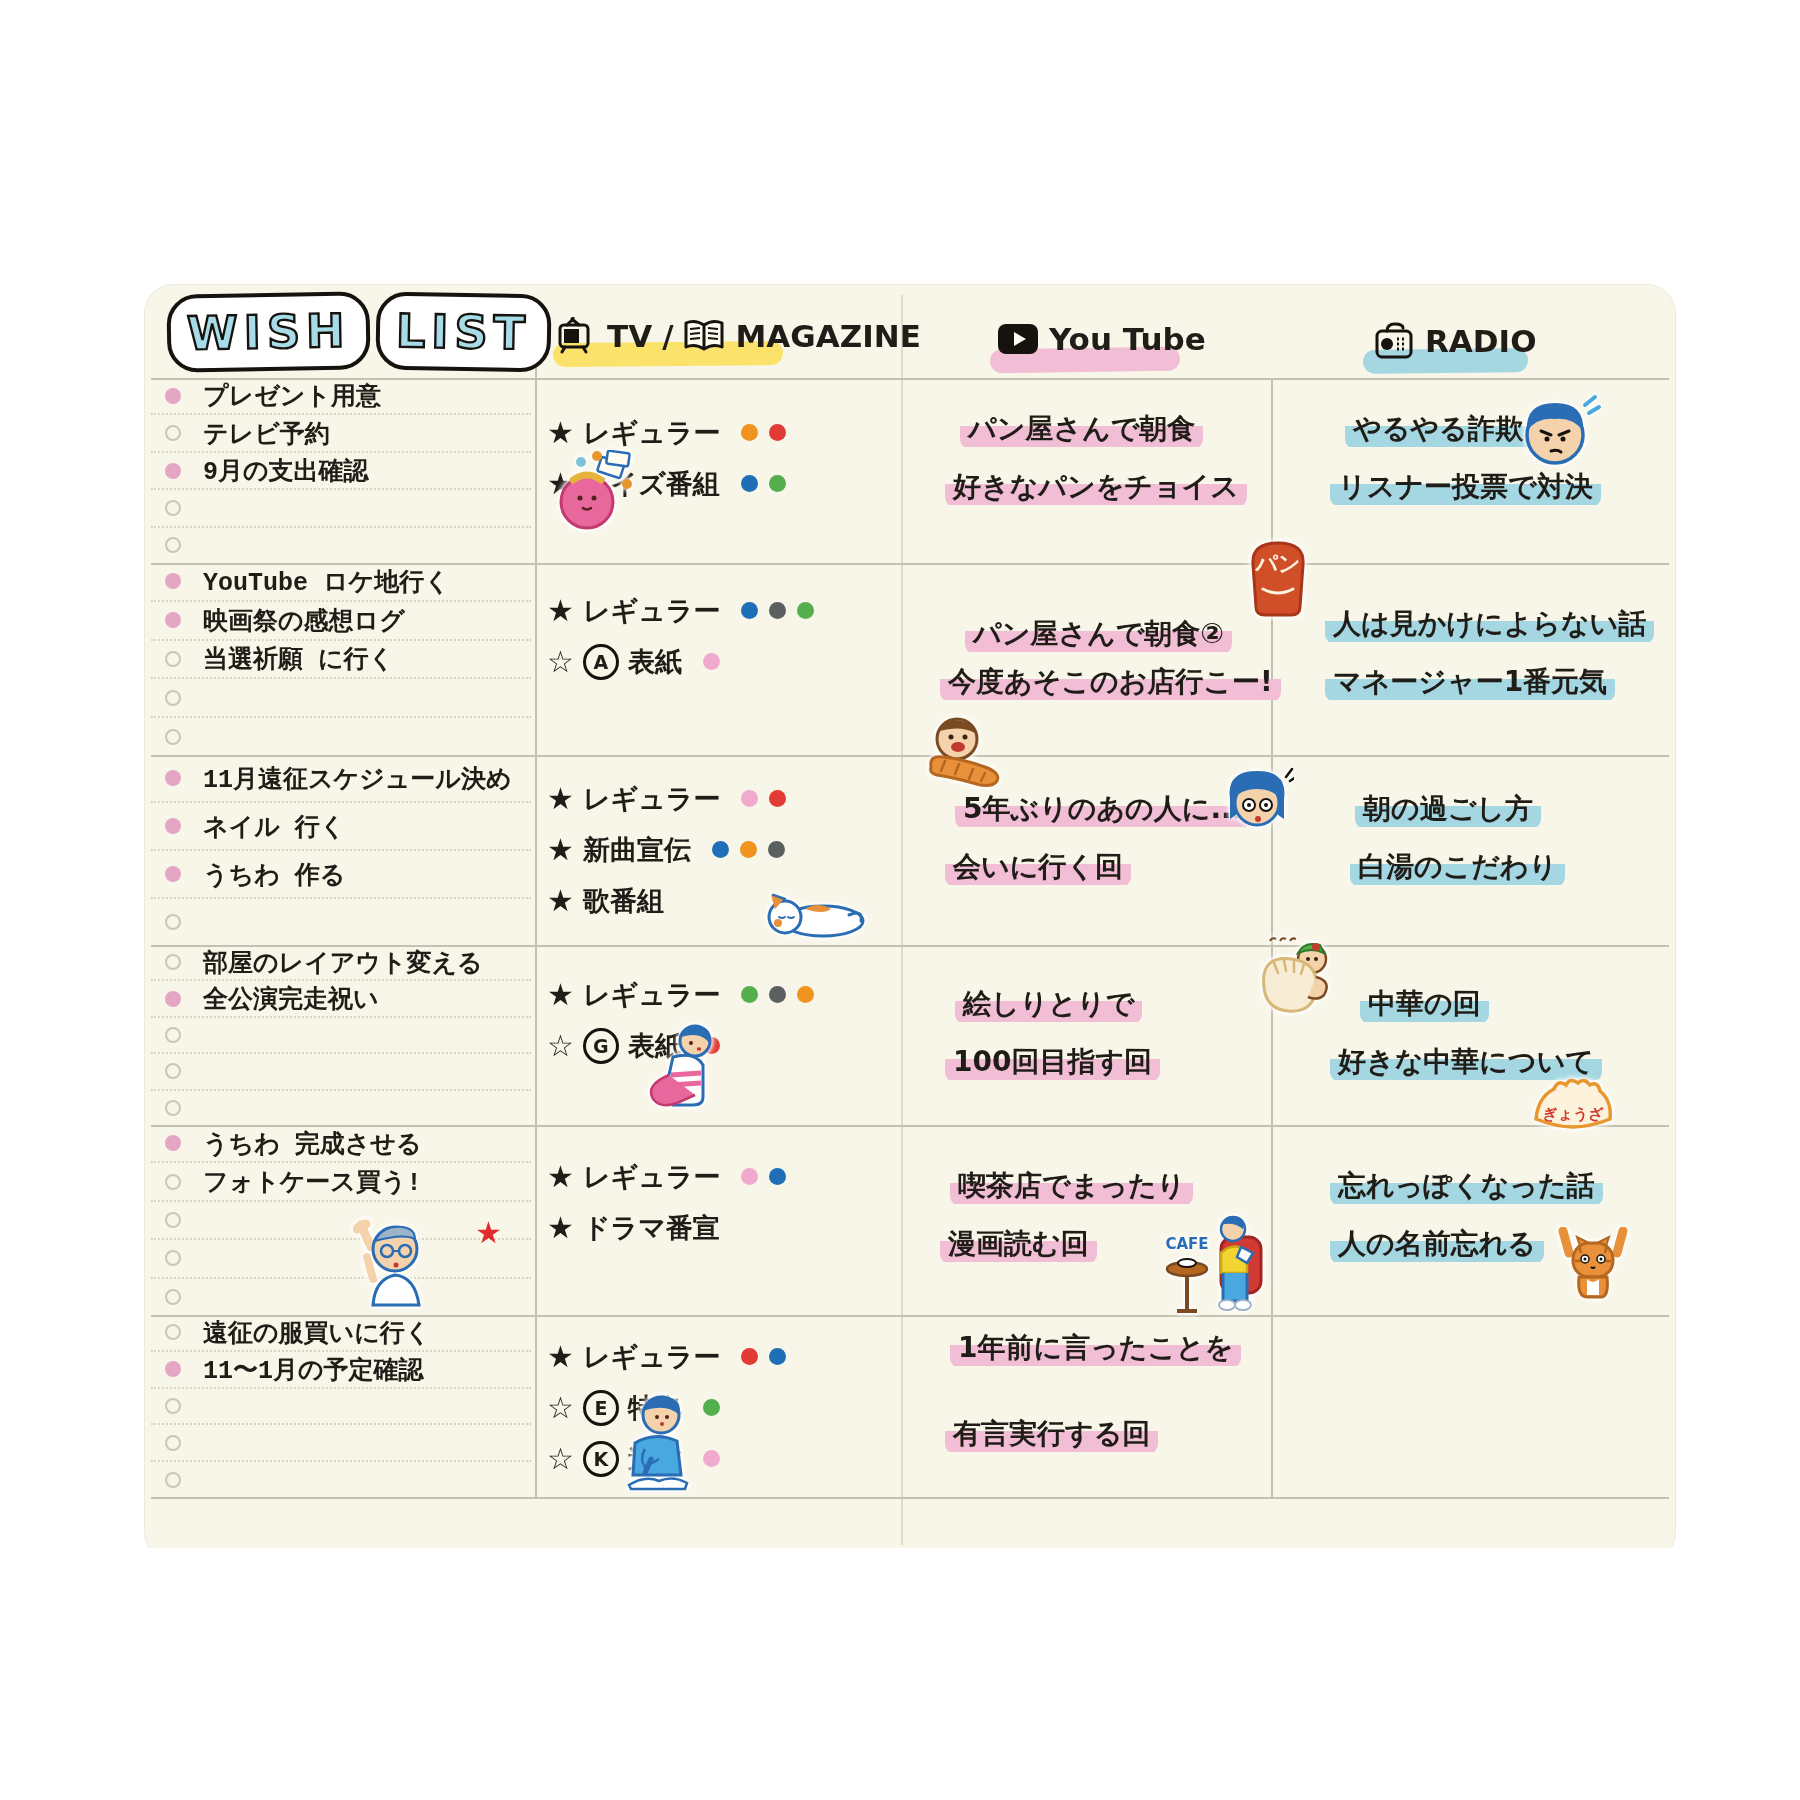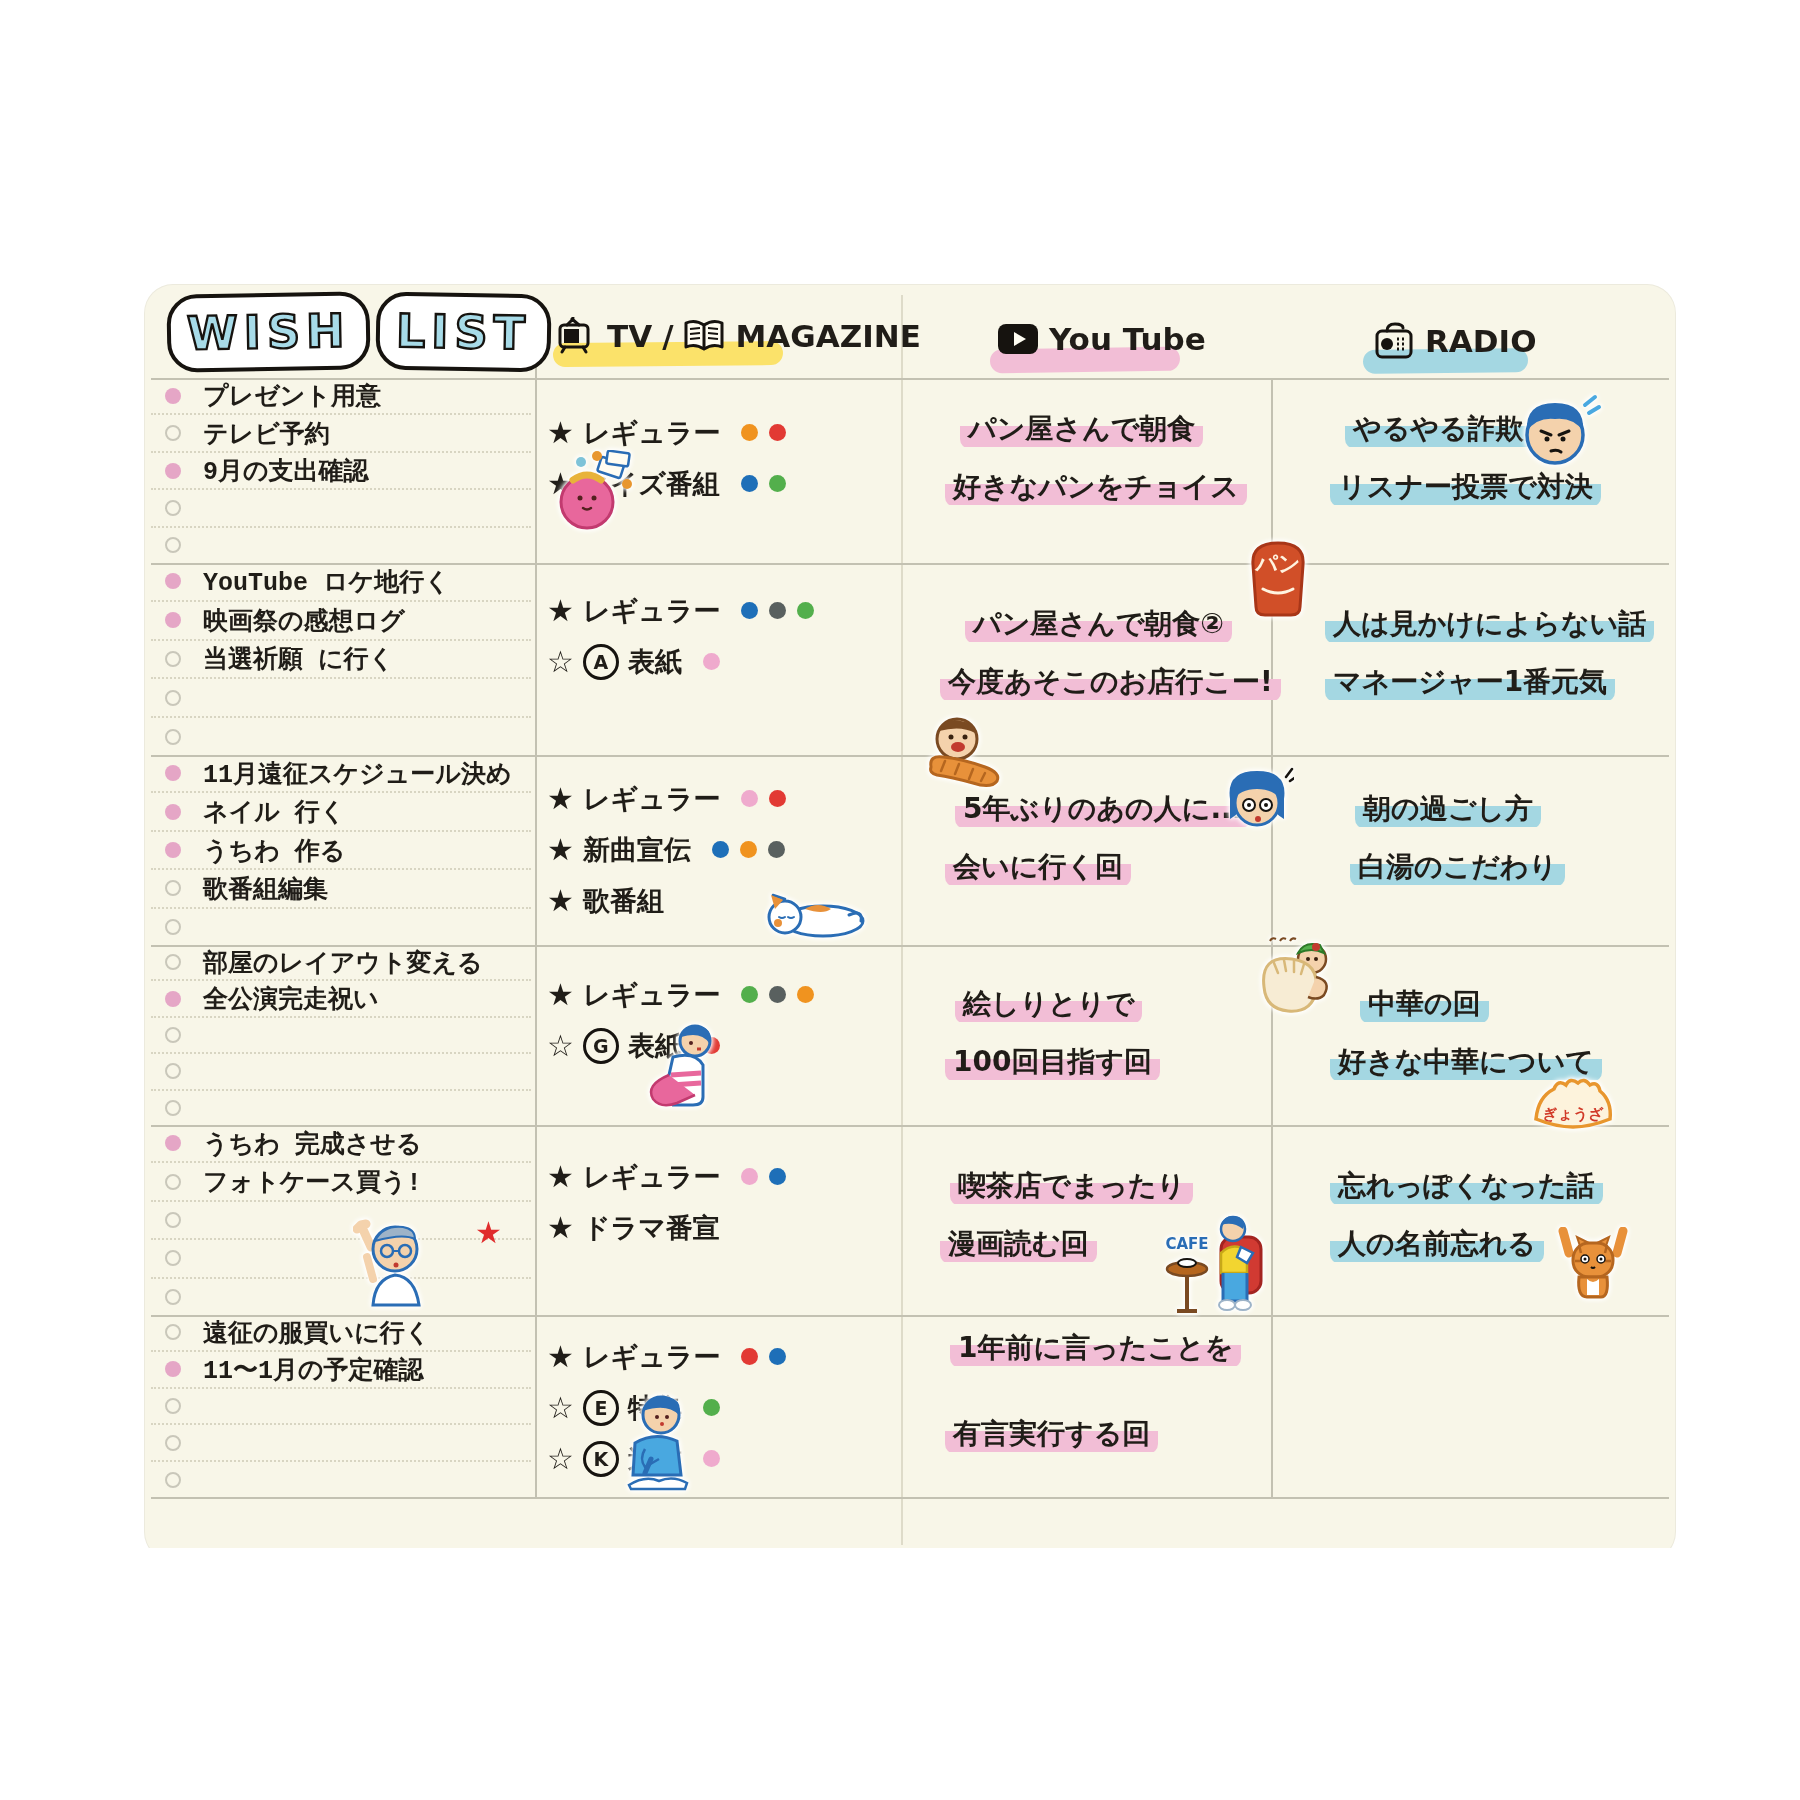--- a/index.html
+++ b/index.html
@@ -155,24 +155,20 @@
           <span class="wish-text">11月遠征スケジュール決め</span>
         </div>
     <div class="wish-row">
           <span class="bullet filled"></span>
           <span class="wish-text">ネイル 行く</span>
         </div>
     <div class="wish-row">
           <span class="bullet filled"></span>
           <span class="wish-text">うちわ 作る</span>
         </div>
-    <div class="wish-row">
-          <span class="bullet empty"></span>
-          <span class="wish-text">歌番組編集</span>
-        </div>
     <div class="wish-row last">
           <span class="bullet empty"></span>
         </div>
   </div>
   <div class="wish-section" style="top:660px;height:180px">
     <div class="wish-row">
           <span class="bullet empty"></span>
           <span class="wish-text">部屋のレイアウト変える</span>
         </div>
     <div class="wish-row">
@@ -346,21 +342,21 @@
             <i class="dot" style="background: rgb(239, 170, 205);"></i>
           </span>
         </div>
   </div>
 
   <div class="rcell">
     <div class="rline" style="left:815px;top:125px"><span class="hl hl-pink">パン屋さんで朝食</span></div>
     <div class="rline" style="left:800px;top:183px"><span class="hl hl-pink">好きなパンをチョイス</span></div>
   </div>
   <div class="rcell">
-    <div class="rline" style="left:820px;top:320px"><span class="hl hl-pink">パン屋さんで朝食②</span></div>
+    <div class="rline" style="left:820px;top:330px"><span class="hl hl-pink">パン屋さんで朝食②</span></div>
     <div class="rline" style="left:795px;top:378px"><span class="hl hl-pink">今度あそこのお店行こー!</span></div>
   </div>
   <div class="rcell">
     <div class="rline" style="left:810px;top:505px"><span class="hl hl-pink">5年ぶりのあの人に...</span></div>
     <div class="rline" style="left:800px;top:563px"><span class="hl hl-pink">会いに行く回</span></div>
   </div>
   <div class="rcell">
     <div class="rline" style="left:810px;top:700px"><span class="hl hl-pink">絵しりとりで</span></div>
     <div class="rline" style="left:800px;top:758px"><span class="hl hl-pink">100回目指す回</span></div>
   </div>

